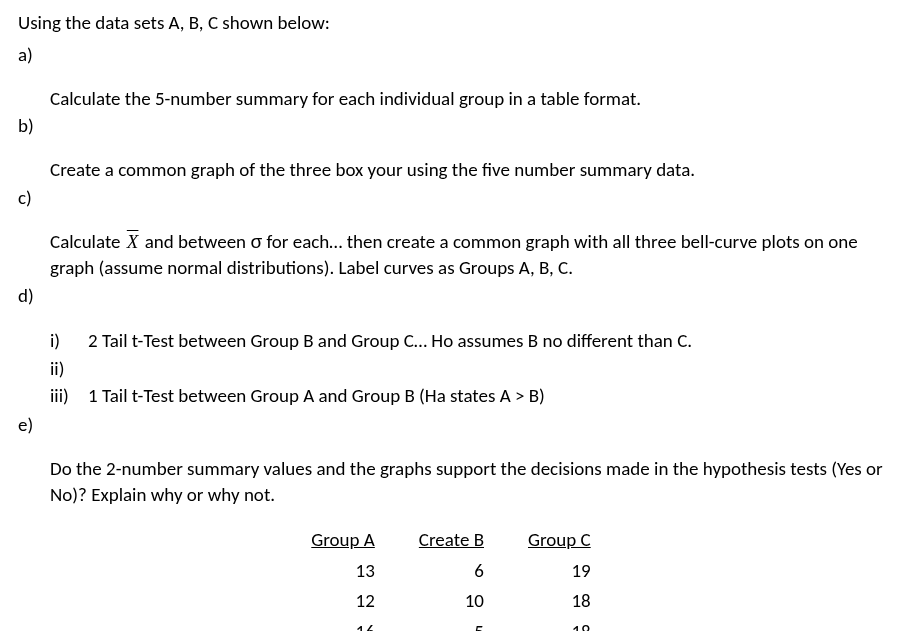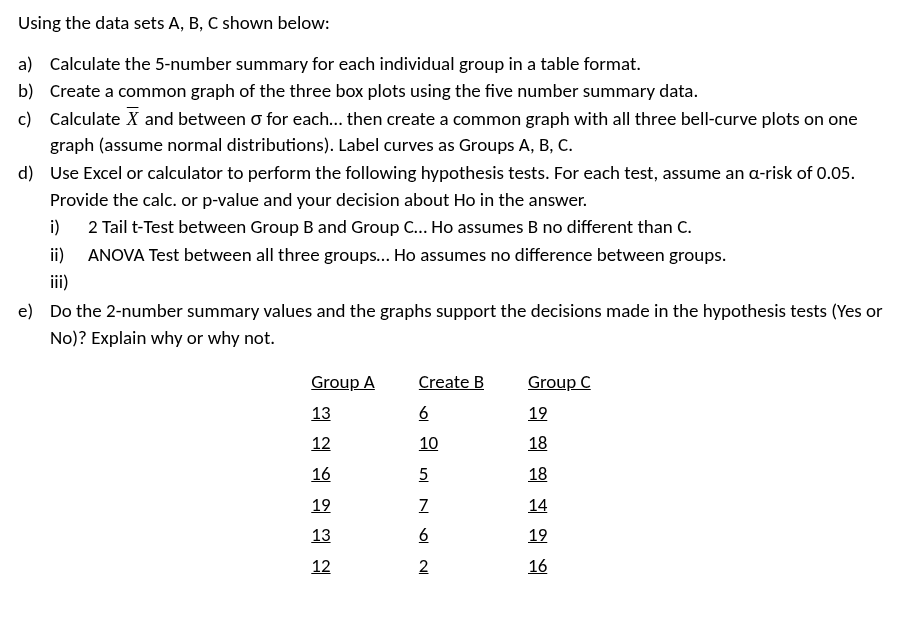--- a/index.html
+++ b/index.html
@@ -10,35 +10,36 @@
     body {
       font-family: Calibri, Arial, sans-serif;
       font-size: 19px;
       line-height: 1.4;
       color: #000;
       background: #fff;
       padding: 10px 18px;
       width: 902px;
     }
     .intro {
-      margin-bottom: 14px;
+      margin-bottom: 5px;
     }
     .question-list {
       list-style: none;
     }
     .question-item {
       display: flex;
       margin-bottom: 1px;
     }
     .question-marker {
       min-width: 32px;
       flex-shrink: 0;
     }
     .question-content {
       flex: 1;
+      margin-top: 44px;
     }
     .sub-list {
       list-style: none;
       margin-top: 1px;
     }
     .sub-item {
       display: flex;
       margin-bottom: 1px;
     }
     .sub-marker {
@@ -61,62 +62,60 @@
       border-collapse: collapse;
     }
     .data-table th {
       font-weight: normal;
       text-decoration: underline;
       padding: 2px 22px;
       text-align: center;
     }
     .data-table td {
       padding: 2px 22px;
-      text-align: left;
-      text-decoration: underline;
+      text-align: right;
     }
   </style>
 </head>
 <body>
 
 <div class="intro">Using the data sets A, B, C shown below:</div>
 
 <ol class="question-list">
   <li class="question-item">
     <span class="question-marker">a)</span>
     <span class="question-content">Calculate the 5-number summary for each individual group in a table format.</span>
   </li>
 
   <li class="question-item">
     <span class="question-marker">b)</span>
-    <span class="question-content">Create a common graph of the three box plots using the five number summary data.</span>
+    <span class="question-content">Create a common graph of the three box your using the five number summary data.</span>
   </li>
 
   <li class="question-item">
     <span class="question-marker">c)</span>
     <span class="question-content">
       <span>Calculate </span><span class="xbar">X</span><span> and between </span><span class="sigma">σ</span><span> for each… then create a common graph with all three bell-curve plots on one graph (assume normal distributions). Label curves as Groups A, B, C.</span>
     </span>
   </li>
 
   <li class="question-item">
     <span class="question-marker">d)</span>
     <span class="question-content">
-      <span>Use Excel or calculator to perform the following hypothesis tests. For each test, assume an α-risk of 0.05. Provide the calc. or p-value and your decision about Ho in the answer.</span>
       <ol class="sub-list">
         <li class="sub-item">
           <span class="sub-marker">i)</span>
           <span>2 Tail t-Test between Group B and Group C… Ho assumes B no different than C.</span>
         </li>
         <li class="sub-item">
           <span class="sub-marker">ii)</span>
-          <span>ANOVA Test between all three groups… Ho assumes no difference between groups.</span>
         </li>
         <li class="sub-item">
           <span class="sub-marker">iii)</span>
+          <span>1 Tail t-Test between Group A and Group B (Ha states A &gt; B)</span>
         </li>
       </ol>
     </span>
   </li>
 
   <li class="question-item">
     <span class="question-marker">e)</span>
     <span class="question-content">Do the 2-number summary values and the graphs support the decisions made in the hypothesis tests (Yes or No)? Explain why or why not.</span>
   </li>
 </ol>

